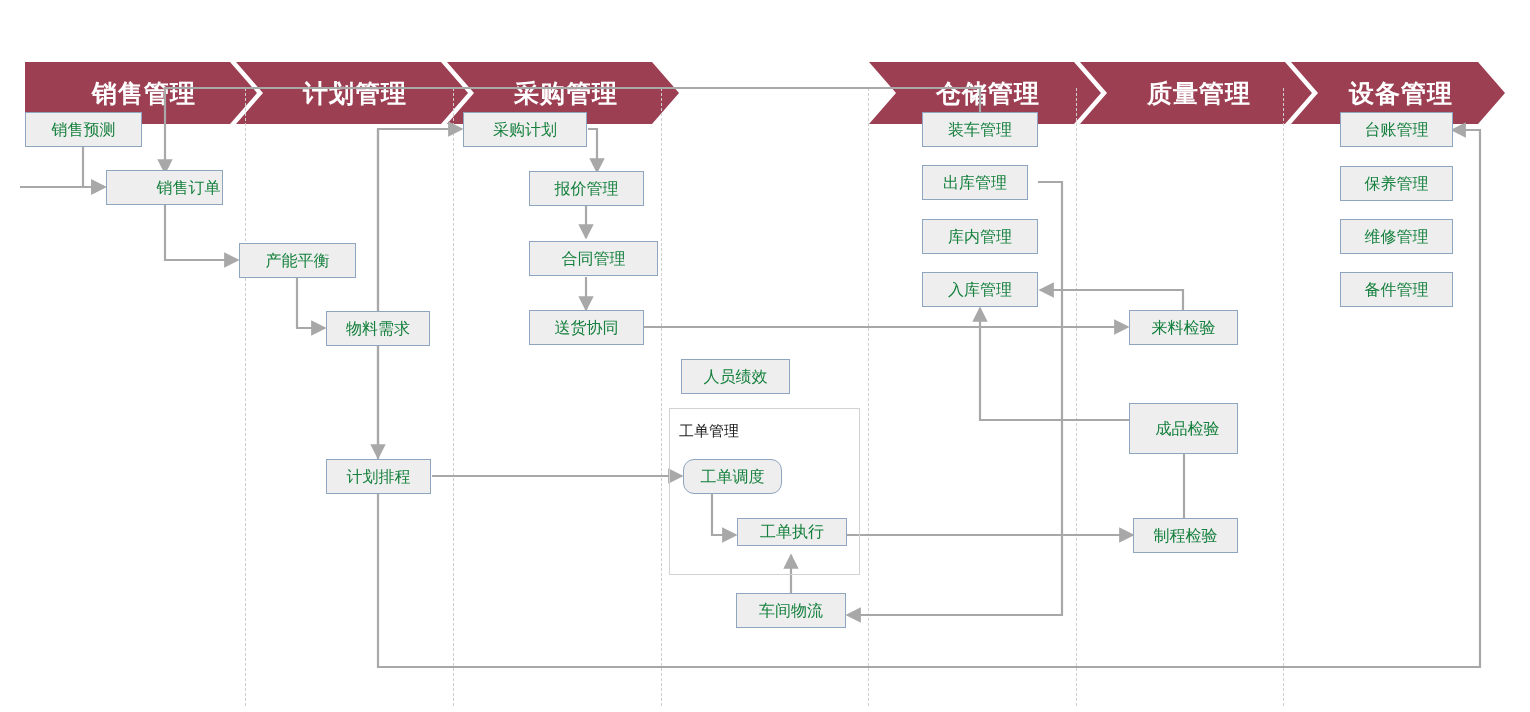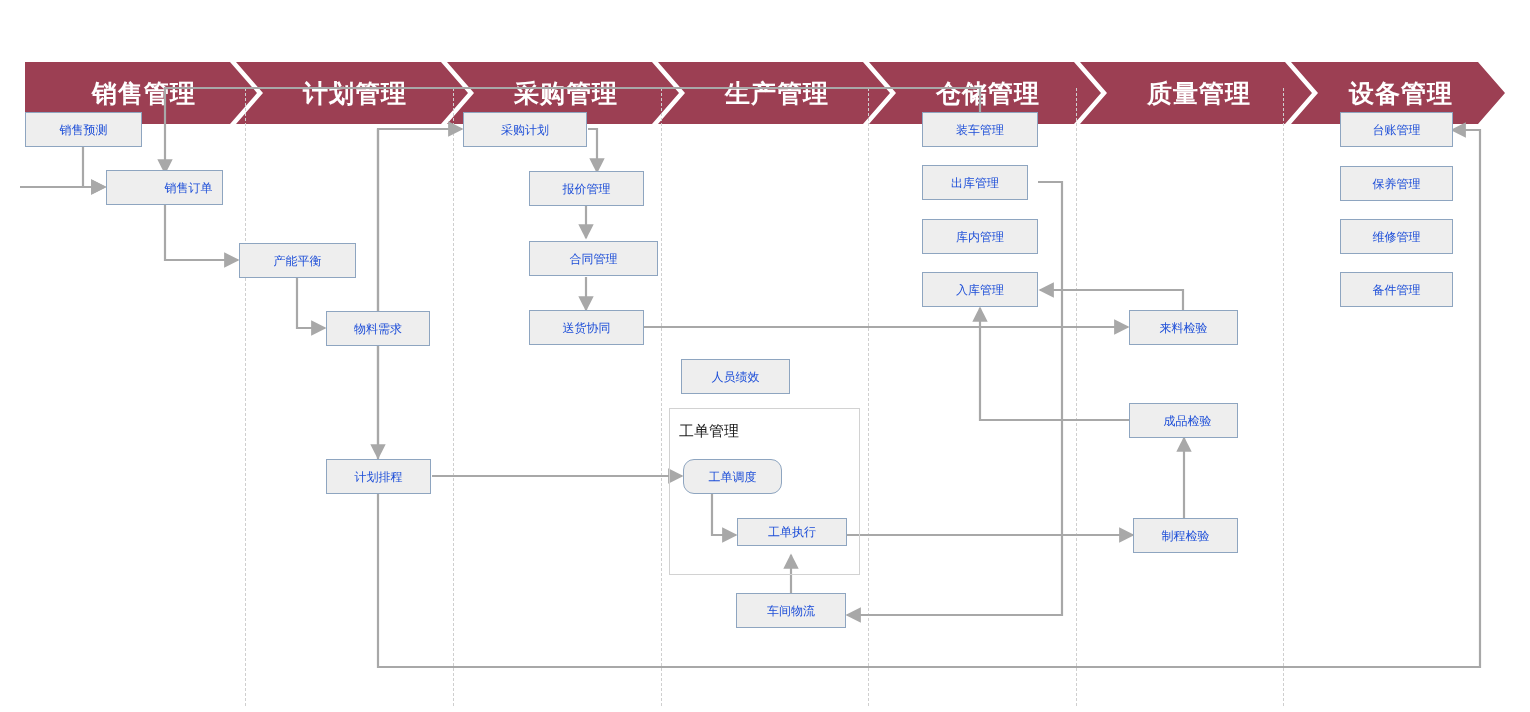--- a/index.html
+++ b/index.html
@@ -48,22 +48,22 @@
     border-left: 1.5px dashed #cfcfcf;
   }
   
   .node {
     position: absolute;
     background: #eeeeee;
     border: 1.3px solid #8ea5c0;
     display: flex;
     align-items: center;
     justify-content: center;
-    font-size: 12px;
-    color: #1d4ed8;
+    font-size: 16px;
+    color: #15803d;
     white-space: nowrap;
     line-height: 1;
   }
   
   .group {
     position: absolute;
     border: 1.2px solid #d2d2d2;
     background: transparent;
   }
   .group-label {
@@ -87,23 +87,20 @@
 
   <div id="banner">
     <div class="chev" style="left:0px;width:232px;clip-path:polygon(0 0, 205px 0, 232px 31px, 205px 62px, 0 62px);">
       <span>销售管理</span>
     </div>
     <div class="chev" style="left:211px;width:232px;clip-path:polygon(0 0, 205px 0, 232px 31px, 205px 62px, 0 62px, 27px 31px);">
       <span>计划管理</span>
     </div>
     <div class="chev" style="left:422px;width:232px;clip-path:polygon(0 0, 205px 0, 232px 31px, 205px 62px, 0 62px, 27px 31px);">
       <span>采购管理</span>
-    </div>
-    <div class="chev" style="left:633px;width:232px;clip-path:polygon(0 0, 205px 0, 232px 31px, 205px 62px, 0 62px, 27px 31px);">
-      <span>生产管理</span>
     </div>
     <div class="chev" style="left:844px;width:232px;clip-path:polygon(0 0, 205px 0, 232px 31px, 205px 62px, 0 62px, 27px 31px);">
       <span>仓储管理</span>
     </div>
     <div class="chev" style="left:1055px;width:232px;clip-path:polygon(0 0, 205px 0, 232px 31px, 205px 62px, 0 62px, 27px 31px);">
       <span>质量管理</span>
     </div>
     <div class="chev" style="left:1266px;width:214px;clip-path:polygon(0 0, 187px 0, 214px 31px, 187px 62px, 0 62px, 27px 31px);">
       <span>设备管理</span>
     </div>
@@ -221,21 +218,21 @@
   <div class="node" style="left:922px;top:219px;width:116px;height:35px;">
     <span>库内管理</span>
   </div>
   <div class="node" style="left:922px;top:272px;width:116px;height:35px;">
     <span>入库管理</span>
   </div>
 
   <div class="node" style="left:1129px;top:310px;width:109px;height:35px;">
     <span>来料检验</span>
   </div>
-  <div class="node" style="left:1129px;top:403px;width:109px;height:35px;padding-left:8px;">
+  <div class="node" style="left:1129px;top:403px;width:109px;height:51px;padding-left:8px;">
     <span>成品检验</span>
   </div>
   <div class="node" style="left:1133px;top:518px;width:105px;height:35px;">
     <span>制程检验</span>
   </div>
 
   <div class="node" style="left:1340px;top:112px;width:113px;height:35px;">
     <span>台账管理</span>
   </div>
   <div class="node" style="left:1340px;top:166px;width:113px;height:35px;">

